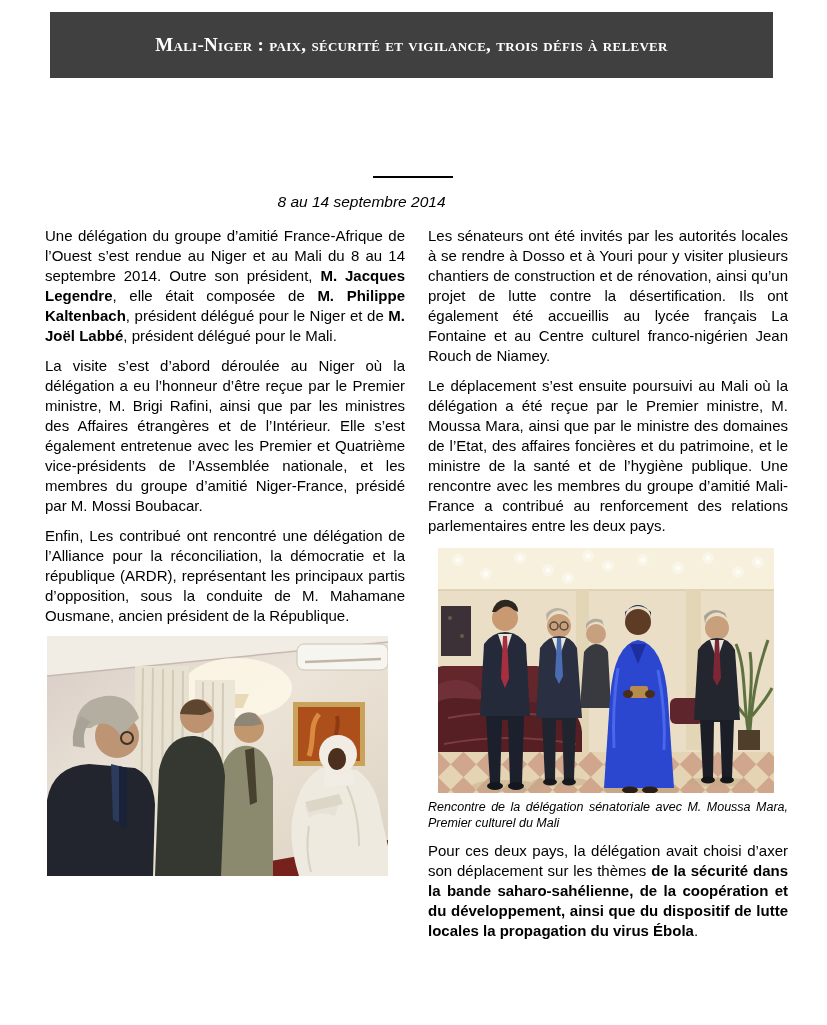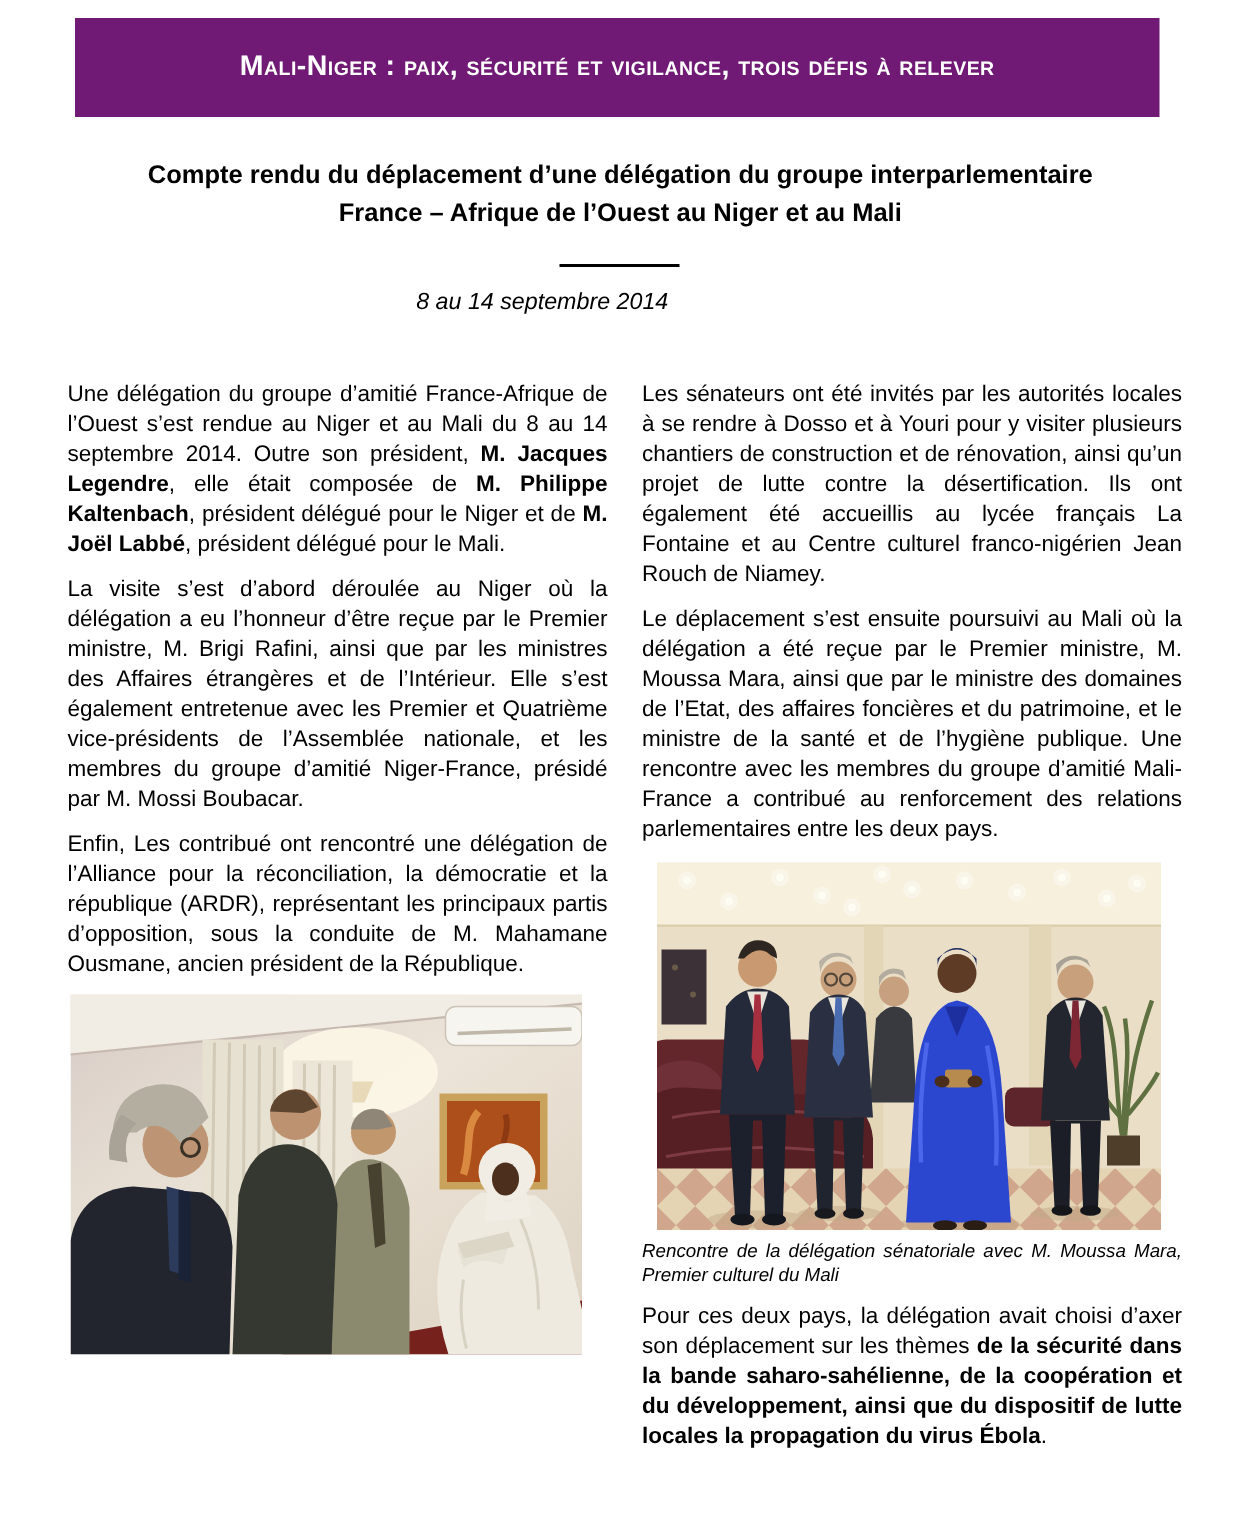--- a/index.html
+++ b/index.html
@@ -19,43 +19,42 @@
     position:absolute;top:104px;left:30px;width:767px;margin:0;
     text-align:center;font-weight:bold;font-size:17px;line-height:25px;color:#000;
   }
   .rule{position:absolute;top:176px;left:373px;width:80px;border-top:2px solid #000;height:0;}
   .doc-date{
     position:absolute;top:193px;left:0;width:723px;text-align:center;
     font-style:italic;font-size:15.5px;
   }
   .col{
     position:absolute;top:226px;width:360px;
-    font-size:15px;line-height:20px;text-align:justify;margin-top:27px;
+    font-size:15px;line-height:20px;text-align:justify;
   }
   .col p{margin:0 0 10px 0;}
   #col-left{left:45px;}
   #col-right{left:428px;}
   .photo{display:block;}
   #photo-niger{margin:8px 0 6px 2px;}
   #photo-mali{margin:12px 0 6px 10px;}
   .caption{
     font-style:italic;font-size:12.5px;line-height:16px;
     text-align:justify;margin:0 0 9px 0;
   }
 </style>
 </head>
 <body>
 
-<header class="banner" style="background-color: #701a75;">
+<header class="banner" style="background-color: #404040; font-family: Liberation Serif, serif;">
   <span class="banner-text">Mali-Niger : paix, sécurité et vigilance, trois défis à relever</span>
 </header>
 
 <h1 class="doc-title">
-  <span>Compte rendu du déplacement d’une délégation du groupe interparlementaire</span><br>
-  <span>France – Afrique de l’Ouest au Niger et au Mali</span>
+  <br>
 </h1>
 
 <div class="rule"></div>
 
 <div class="doc-date">8 au 14 septembre 2014</div>
 
 <section class="col" id="col-left">
   <p><span>Une délégation du groupe d’amitié France-Afrique de l’Ouest s’est rendue au Niger et au Mali du 8 au 14 septembre 2014. Outre son président, </span><b>M. Jacques Legendre</b><span>, elle était composée de </span><b>M. Philippe Kaltenbach</b><span>, président délégué pour le Niger et de </span><b>M. Joël Labbé</b><span>, président délégué pour le Mali.</span></p>
   <p><span>La visite s’est d’abord déroulée au Niger où la délégation a eu l’honneur d’être reçue par le Premier ministre, M. Brigi Rafini, ainsi que par les ministres des Affaires étrangères et de l’Intérieur. Elle s’est également entretenue avec les Premier et Quatrième vice-présidents de l’Assemblée nationale, et les membres du groupe d’amitié Niger-France, présidé par M. Mossi Boubacar.</span></p>
   <p><span>Enfin, Les contribué ont rencontré une délégation de l’Alliance pour la réconciliation, la démocratie et la république (ARDR), représentant les principaux partis d’opposition, sous la conduite de M. Mahamane Ousmane, ancien président de la République.</span></p>

